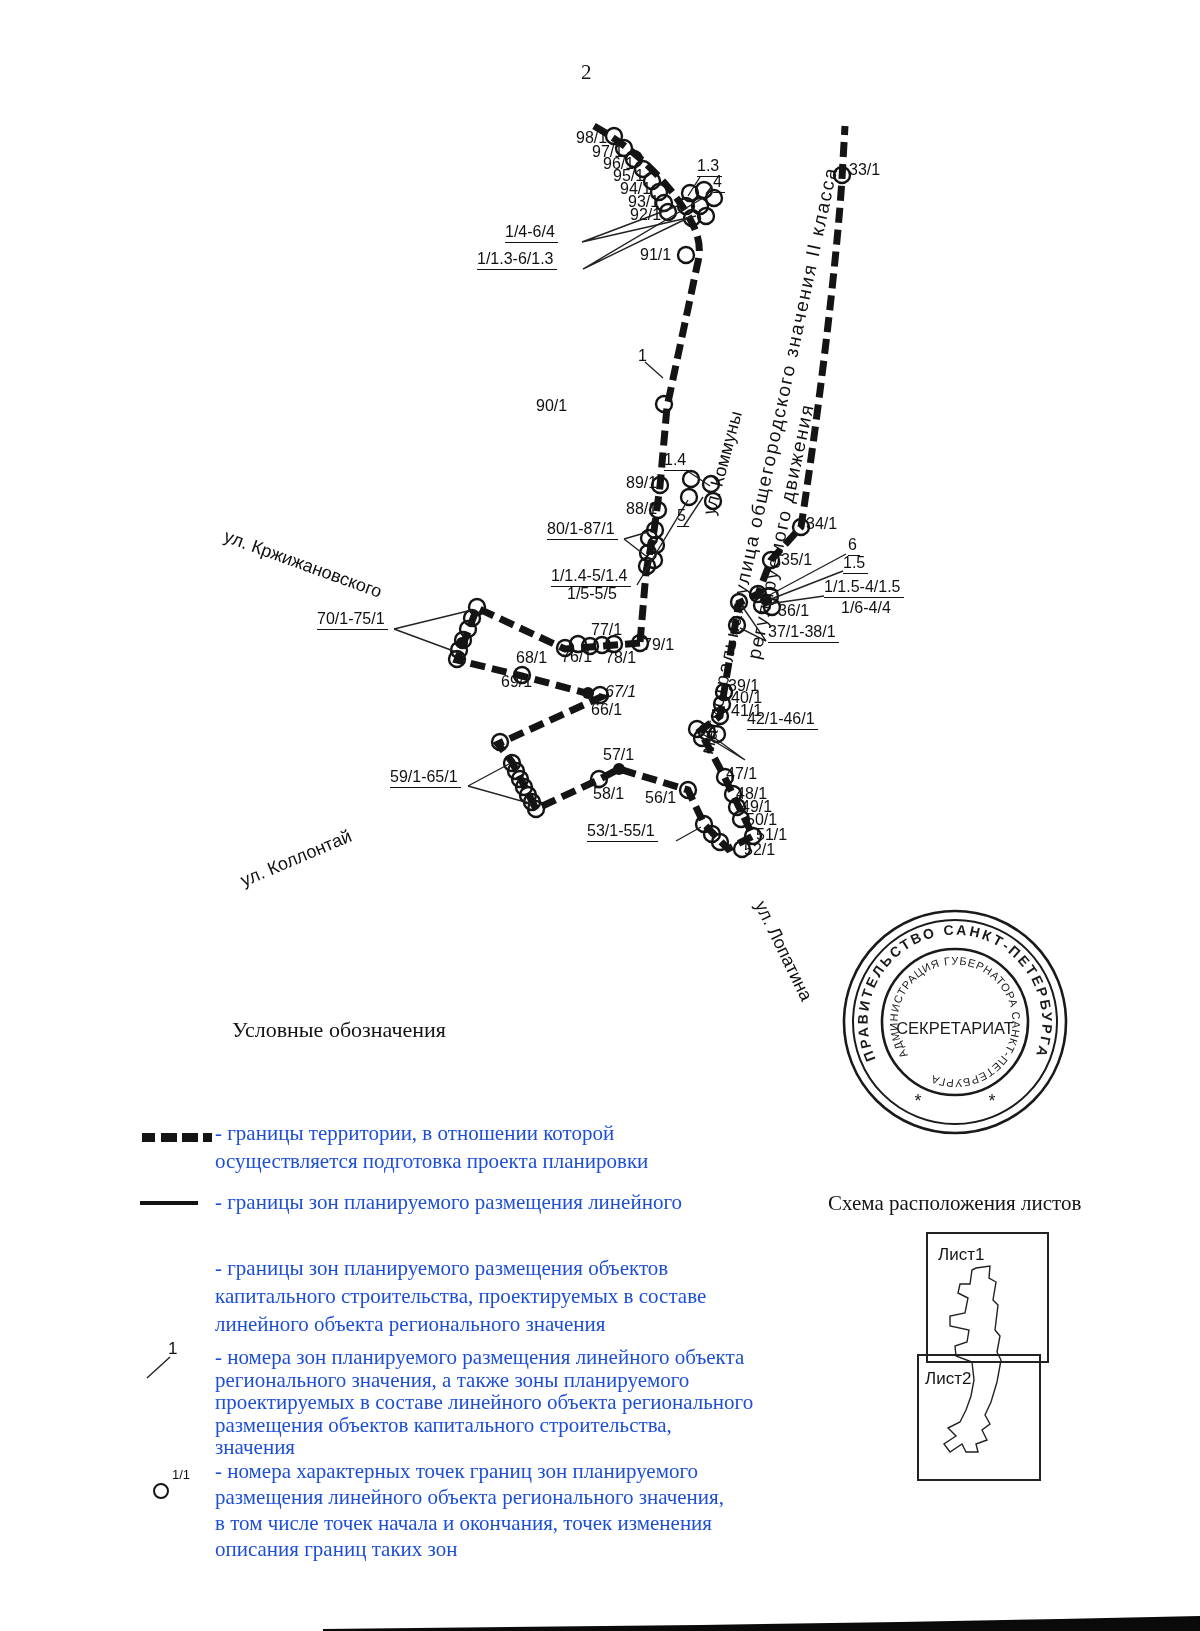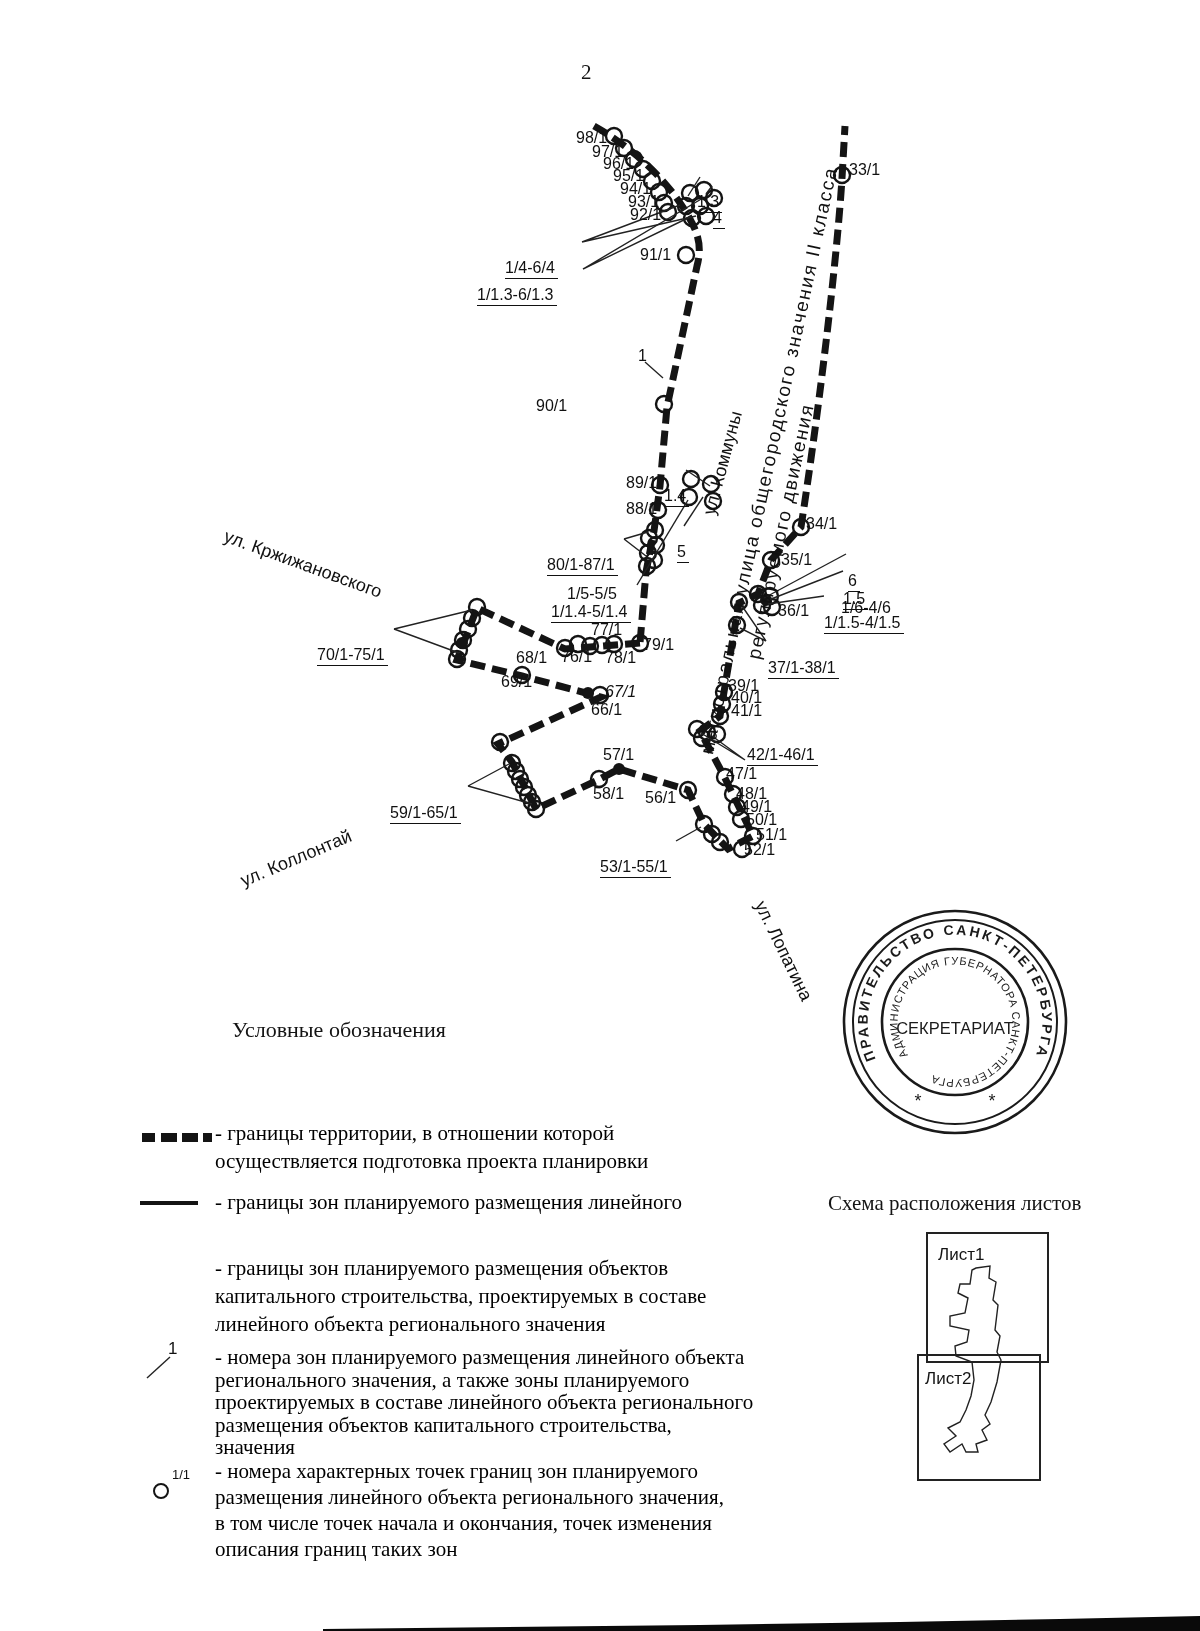--- a/index.html
+++ b/index.html
@@ -1,26 +1,26 @@
 <!DOCTYPE html>
 <html><head>
 <meta charset="utf-8">
 <style>
   html,body{margin:0;padding:0;background:#fff;}
   #page{position:relative;width:1200px;height:1631px;background:#fff;overflow:hidden;
         font-family:"Liberation Sans",sans-serif;color:#141414;}
   #drawing{position:absolute;left:0;top:0;}
   .mlabel{position:absolute;font:16px "Liberation Sans",sans-serif;color:#111;
           white-space:nowrap;transform-origin:0 0;line-height:1.05;}
-  .mlabel.u{border-bottom:1.7px solid #111;padding:0 3px 1px 0;margin-top:36px;}
+  .mlabel.u{border-bottom:1.7px solid #111;padding:0 3px 1px 0;}
   .mlabel.street{font-size:18px;}
   .mlabel.road{font-size:19px;letter-spacing:1.8px;}
   .pagenum{position:absolute;left:581px;top:60px;font:21px "Liberation Serif",serif;}
   .lg-title{position:absolute;left:232px;top:1017px;font:22px "Liberation Serif",serif;}
-  .lg-item{position:absolute;left:215px;width:660px;font:21px "Liberation Serif",serif;color:#000000;}
+  .lg-item{position:absolute;left:215px;width:660px;font:21px "Liberation Serif",serif;color:#1d4ed8;}
   .lg-line{white-space:nowrap;}
   .sch-title{position:absolute;left:828px;top:1191px;font:21px "Liberation Serif",serif;}
   .sheet-label{position:absolute;font:17px "Liberation Sans",sans-serif;}
 </style>
 </head>
 <body>
 
 <div id="page">
 
   <svg id="drawing" width="1200" height="1631" viewBox="0 0 1200 1631">
@@ -200,34 +200,34 @@
       <div class="mlabel u" style="left: 677px; top: 508px;">5</div>
       <div class="mlabel u" style="left: 547px; top: 521px;">80/1-87/1</div>
       <div class="mlabel u" style="left: 551px; top: 568px;">1/1.4-5/1.4</div>
       <div class="mlabel" style="left: 567px; top: 586px;">1/5-5/5</div>
       <div class="mlabel" style="left: 849px; top: 162px;">33/1</div>
       <div class="mlabel" style="left: 806px; top: 516px;">34/1</div>
       <div class="mlabel" style="left: 781px; top: 552px;">35/1</div>
       <div class="mlabel u" style="left: 848px; top: 537px;">6</div>
       <div class="mlabel u" style="left: 843px; top: 555px;">1.5</div>
       <div class="mlabel u" style="left: 824px; top: 579px;">1/1.5-4/1.5</div>
-      <div class="mlabel" style="left: 841px; top: 600px;">1/6-4/6</div>
+      <div class="mlabel" style="left: 841px; top: 600px;">1/6-4/4</div>
       <div class="mlabel" style="left: 778px; top: 603px;">36/1</div>
       <div class="mlabel u" style="left: 768px; top: 624px;">37/1-38/1</div>
       <div class="mlabel" style="left: 728px; top: 678px;">39/1</div>
       <div class="mlabel" style="left: 731px; top: 690px;">40/1</div>
       <div class="mlabel" style="left: 731px; top: 703px;">41/1</div>
       <div class="mlabel u" style="left: 747px; top: 711px; text-align: center;">42/1-46/1</div>
       <div class="mlabel" style="left: 726px; top: 766px;">47/1</div>
       <div class="mlabel" style="left: 736px; top: 786px;">48/1</div>
       <div class="mlabel" style="left: 741px; top: 799px;">49/1</div>
       <div class="mlabel" style="left: 746px; top: 812px;">50/1</div>
       <div class="mlabel" style="left: 756px; top: 827px;">51/1</div>
       <div class="mlabel" style="left: 744px; top: 842px;">52/1</div>
-      <div class="mlabel u" style="left: 600px; top: 823px;">53/1-55/1</div>
+      <div class="mlabel u" style="left: 587px; top: 823px;">53/1-55/1</div>
       <div class="mlabel" style="left: 645px; top: 790px;">56/1</div>
       <div class="mlabel" style="left: 603px; top: 747px;">57/1</div>
       <div class="mlabel" style="left: 593px; top: 786px;">58/1</div>
       <div class="mlabel u" style="left: 390px; top: 769px;">59/1-65/1</div>
       <div class="mlabel u" style="left: 317px; top: 611px;">70/1-75/1</div>
       <div class="mlabel" style="left: 561px; top: 649px;">76/1</div>
       <div class="mlabel" style="left: 591px; top: 622px;">77/1</div>
       <div class="mlabel" style="left: 605px; top: 650px;">78/1</div>
       <div class="mlabel" style="left: 643px; top: 637px;">79/1</div>
       <div class="mlabel" style="left: 591px; top: 702px;">66/1</div>

